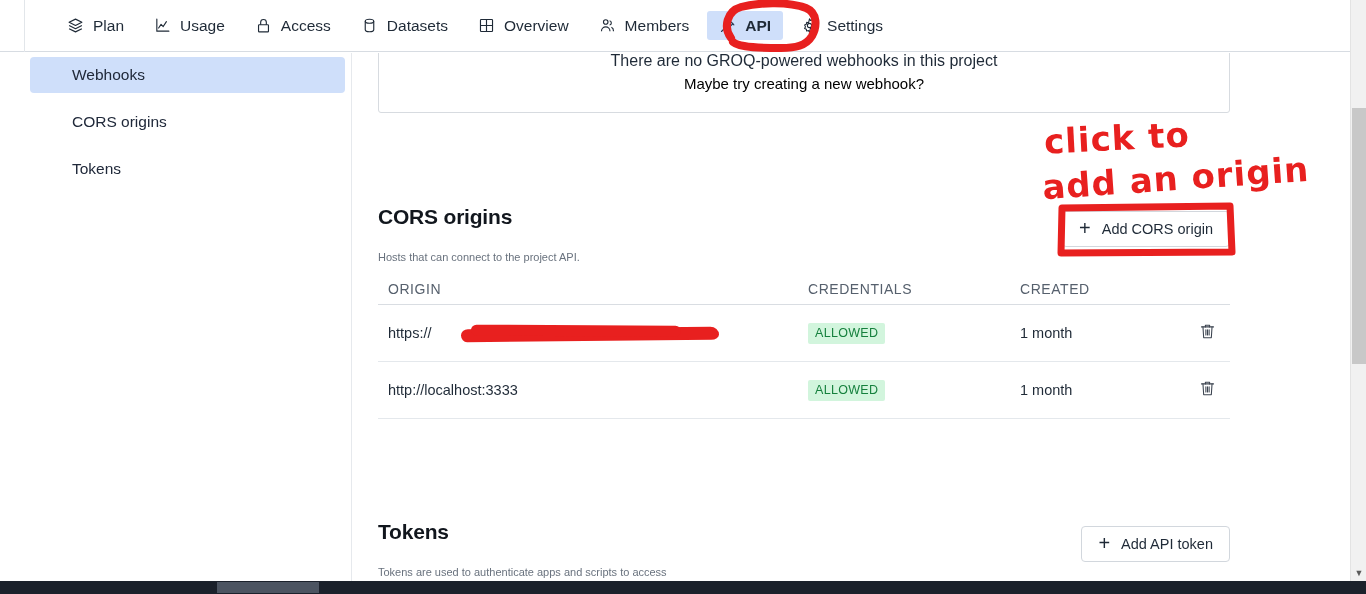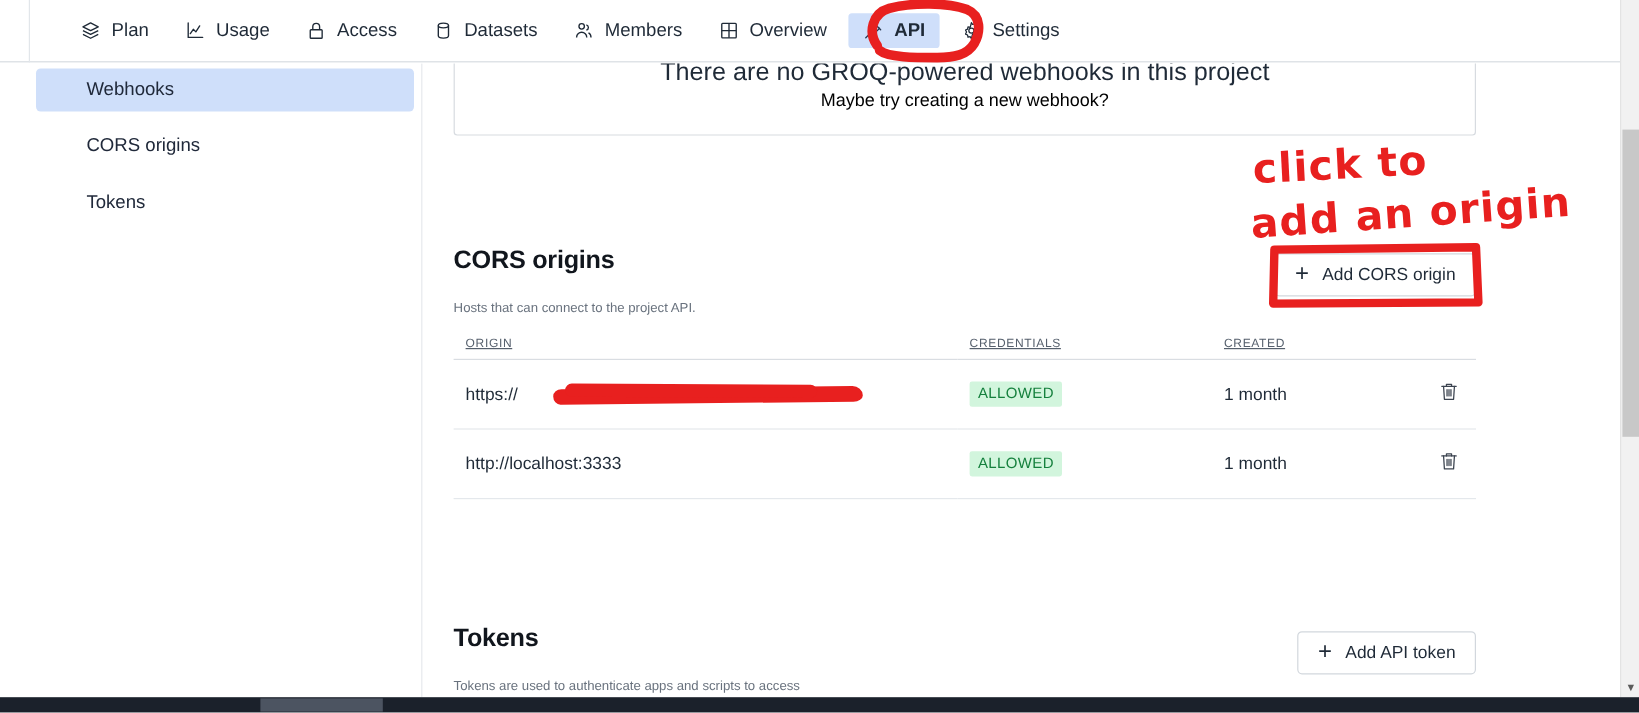--- a/index.html
+++ b/index.html
@@ -108,21 +108,21 @@
     left: 26px; top: -6px;
     width: 852px;
     height: 66px;
     border: 1px solid #d7dbe0;
     border-radius: 3px;
     background: #ffffff;
     text-align: center;
     padding-top: 2px;
   }
   .empty-title {
-    font-size: 21px;
+    font-size: 16px;
     color: #1f2a37;
     line-height: 22px;
   }
   .empty-sub {
     font-size: 15px;
     color: #000000;
     line-height: 20px;
     margin-top: 2px;
   }
 
@@ -167,27 +167,26 @@
     font-weight: 300;
     color: #1f2a37;
     position: relative;
     top: -1px;
   }
 
   
   .tbl { width: 100%; border-collapse: collapse; margin-top: 18px; }
   .tbl thead th {
     text-align: left;
-    font-size: 10px;
+    font-size: 14px;
     letter-spacing: 0.55px;
     font-weight: 400;
     color: #56606d;
     padding: 0 0 7px 10px;
     border-bottom: 1px solid #d9dde2;
-    text-decoration: underline;
   }
   .tbl tbody td {
     padding: 17px 0 17px 10px;
     border-bottom: 1px solid #e4e8ec;
     font-size: 14.5px;
     color: #1f2a37;
     vertical-align: middle;
   }
   .tbl tbody tr:last-child td { border-bottom: 1px solid #e4e8ec; }
   .col-origin { width: 420px; }
@@ -344,38 +343,38 @@
           <svg width="17" height="17" viewBox="0 0 24 24" fill="none" stroke="#1f2a37" stroke-width="1.6">
             <ellipse cx="12" cy="6" rx="6" ry="2.8"></ellipse>
               <path d="M6 6v12c0 1.55 2.69 2.8 6 2.8s6-1.25 6-2.8V6"></path>
           </svg>
         </span>
         <span>Datasets</span>
       </div>
 
       <div class="nav-item">
         <span class="ico">
+          <svg width="17" height="17" viewBox="0 0 24 24" fill="none" stroke="#1f2a37" stroke-width="1.6">
+            <rect x="3.5" y="3.5" width="17" height="17" rx="1"></rect>
+              <path d="M3.5 12h17M12 3.5v17"></path>
+          </svg>
+        </span>
+        <span>Overview</span>
+      </div>
+
+      <div class="nav-item">
+        <span class="ico">
           <svg width="17" height="17" viewBox="0 0 24 24" fill="none" stroke="#1f2a37" stroke-width="1.6" stroke-linejoin="round">
             <circle cx="9.5" cy="7" r="3.2"></circle>
               <path d="M3.5 20c0-3.3 2.7-6 6-6s6 2.7 6 6"></path>
             <path d="M15 5.2a3.2 3.2 0 0 1 0 6.2"></path>
               <path d="M17.5 14.6c1.9.8 3 2.9 3 5.4"></path>
           </svg>
         </span>
         <span>Members</span>
-      </div>
-
-      <div class="nav-item">
-        <span class="ico">
-          <svg width="17" height="17" viewBox="0 0 24 24" fill="none" stroke="#1f2a37" stroke-width="1.6">
-            <rect x="3.5" y="3.5" width="17" height="17" rx="1"></rect>
-              <path d="M3.5 12h17M12 3.5v17"></path>
-          </svg>
-        </span>
-        <span>Overview</span>
       </div>
 
       <div class="nav-item active">
         <span class="ico">
           <svg width="17" height="17" viewBox="0 0 24 24" fill="none" stroke="#2b3a52" stroke-width="1.6" stroke-linecap="round" stroke-linejoin="round">
             <path d="M14.5 4.5l5 5-4 4a3.6 3.6 0 0 1-5 0l-.1-.1a3.6 3.6 0 0 1 0-5l4.1-3.9z"></path>
             <path d="M9.2 14.8L3.5 20.5"></path>
               <path d="M13 3l2 2"></path>
               <path d="M19 9l2 2"></path>
           </svg>

